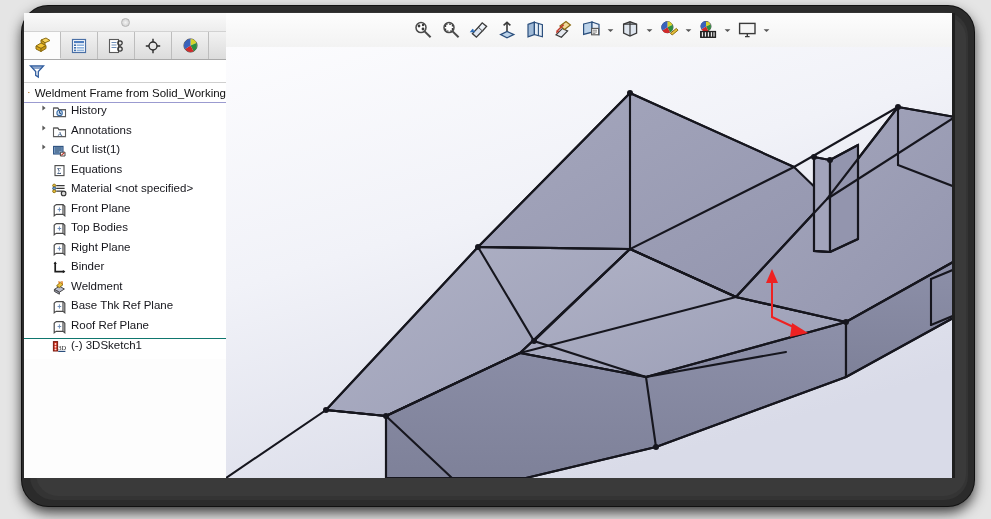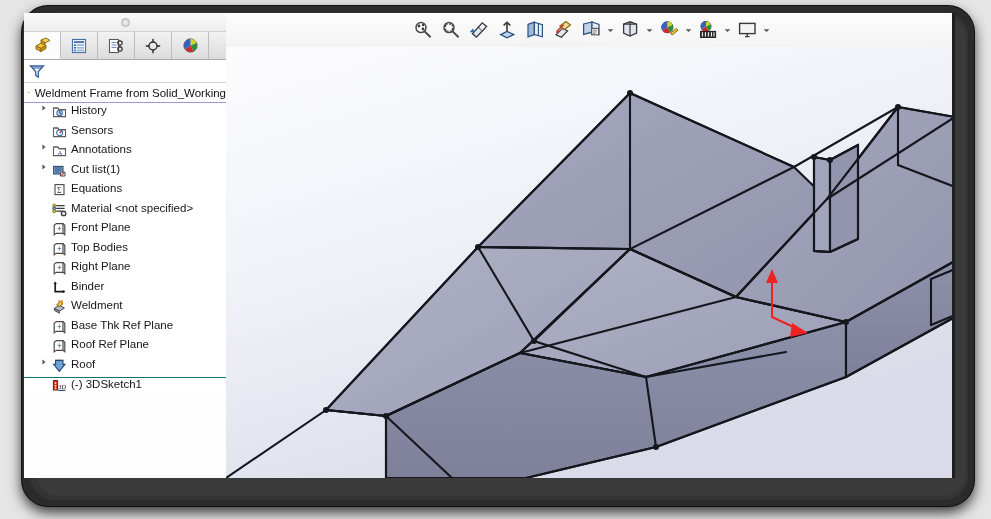--- a/index.html
+++ b/index.html
@@ -177,32 +177,20 @@
               <svg width="15" height="15" viewBox="0 0 15 15">
                 <path d="M1.5 4 H5.8 L7 5.6 H13.5 V12.6 H1.5 Z" fill="#ffffff" stroke="#5d5d5d" stroke-width="1.1"></path>
                 <path d="M1.5 4 H5.8 L7 5.6 H13.5" fill="none" stroke="#5d5d5d" stroke-width="1.1"></path>
                 <circle cx="7.6" cy="8.9" r="2.7" fill="#cfe0f2" stroke="#3c6ea8" stroke-width="1.1"></circle>
                 <path d="M7.6 7.1 V8.9 L9.1 9.8" fill="none" stroke="#2b4f7d" stroke-width="1.1"></path>
               </svg>
             </span>
             <span class="lbl">History</span>
           </div>
           <div class="row indent">
-            <span class="arrow"></span>
-            <span class="ico">
-              <svg width="15" height="15" viewBox="0 0 15 15">
-                <path d="M1.5 4 H5.8 L7 5.6 H13.5 V12.6 H1.5 Z" fill="#ffffff" stroke="#5d5d5d" stroke-width="1.1"></path>
-                <path d="M1.5 4 H5.8 L7 5.6 H13.5" fill="none" stroke="#5d5d5d" stroke-width="1.1"></path>
-                <circle cx="7.6" cy="8.9" r="2.9" fill="#ffffff" stroke="#3c6ea8" stroke-width="1.1"></circle>
-                <path d="M7.6 8.9 L9.6 7.1" fill="none" stroke="#c0392b" stroke-width="1.4"></path>
-              </svg>
-            </span>
-            <span class="lbl">Sensors</span>
-          </div>
-          <div class="row indent">
             <span class="arrow">
               <svg width="8" height="8" viewBox="0 0 8 8">
                 <path d="M2.4 1.4 L5.6 4 L2.4 6.6 Z" fill="#5a5a5a"></path>
               </svg>
             </span>
             <span class="ico">
               <svg width="15" height="15" viewBox="0 0 15 15">
                 <path d="M1.5 4 H5.8 L7 5.6 H13.5 V12.6 H1.5 Z" fill="#ffffff" stroke="#5d5d5d" stroke-width="1.1"></path>
                 <path d="M1.5 4 H5.8 L7 5.6 H13.5" fill="none" stroke="#5d5d5d" stroke-width="1.1"></path>
                 <text x="5.5" y="11.6" fill="#2b4f7d" font-size="6.8" font-family="&quot;Liberation Serif&quot;,serif">A</text>
@@ -324,34 +312,20 @@
             <span class="arrow"></span>
             <span class="ico">
               <svg width="15" height="15" viewBox="0 0 15 15">
                 <path d="M4 2.6 H11 V12.4 H4" fill="none" stroke="#4a4a4a" stroke-width="1.2"></path>
                 <path d="M4 2.6 L2.2 4.2 V13.8 L4 12.4" fill="none" stroke="#4a4a4a" stroke-width="1.2"></path>
                 <path d="M11 2.6 L12.8 4.2 V13.8 L11 12.4" fill="none" stroke="#4a4a4a" stroke-width="1.2"></path>
                 <path d="M7.4 5.4 V9.6 M5.6 7.5 H9.2" fill="none" stroke="#6f8fba" stroke-width="1"></path>
               </svg>
             </span>
             <span class="lbl">Roof Ref Plane</span>
-          </div>
-          <div class="row indent">
-            <span class="arrow">
-              <svg width="8" height="8" viewBox="0 0 8 8">
-                <path d="M2.4 1.4 L5.6 4 L2.4 6.6 Z" fill="#5a5a5a"></path>
-              </svg>
-            </span>
-            <span class="ico">
-              <svg width="15" height="15" viewBox="0 0 15 15">
-                <path d="M3.6 2.4 H11 V6.4 L13 6.4 L7.3 13.4 L1.6 6.4 L3.6 6.4 Z" fill="#6fa4d8" stroke="#24496f" stroke-width="1.1"></path>
-                <path d="M3.6 2.4 H11" fill="none" stroke="#24496f" stroke-width="1.1"></path>
-              </svg>
-            </span>
-            <span class="lbl">Roof</span>
           </div>
           <div class="row indent sep">
             <span class="arrow"></span>
             <span class="ico">
               <svg width="15" height="15" viewBox="0 0 15 15">
                 <rect x="1.4" y="2.6" width="4.2" height="9.4" fill="#c9301f" stroke="#7a1a10" stroke-width="1"></rect>
                 <circle cx="3.5" cy="5" r="0.95" fill="#ffd9d4"></circle>
                 <circle cx="3.5" cy="7.7" r="0.95" fill="#ffd9d4"></circle>
                 <circle cx="3.5" cy="10.4" r="0.95" fill="#ffd9d4"></circle>
                 <text x="6.2" y="10.6" fill="#1c1c1c" font-size="6.4" font-family="&quot;Liberation Serif&quot;,serif">3D</text>

